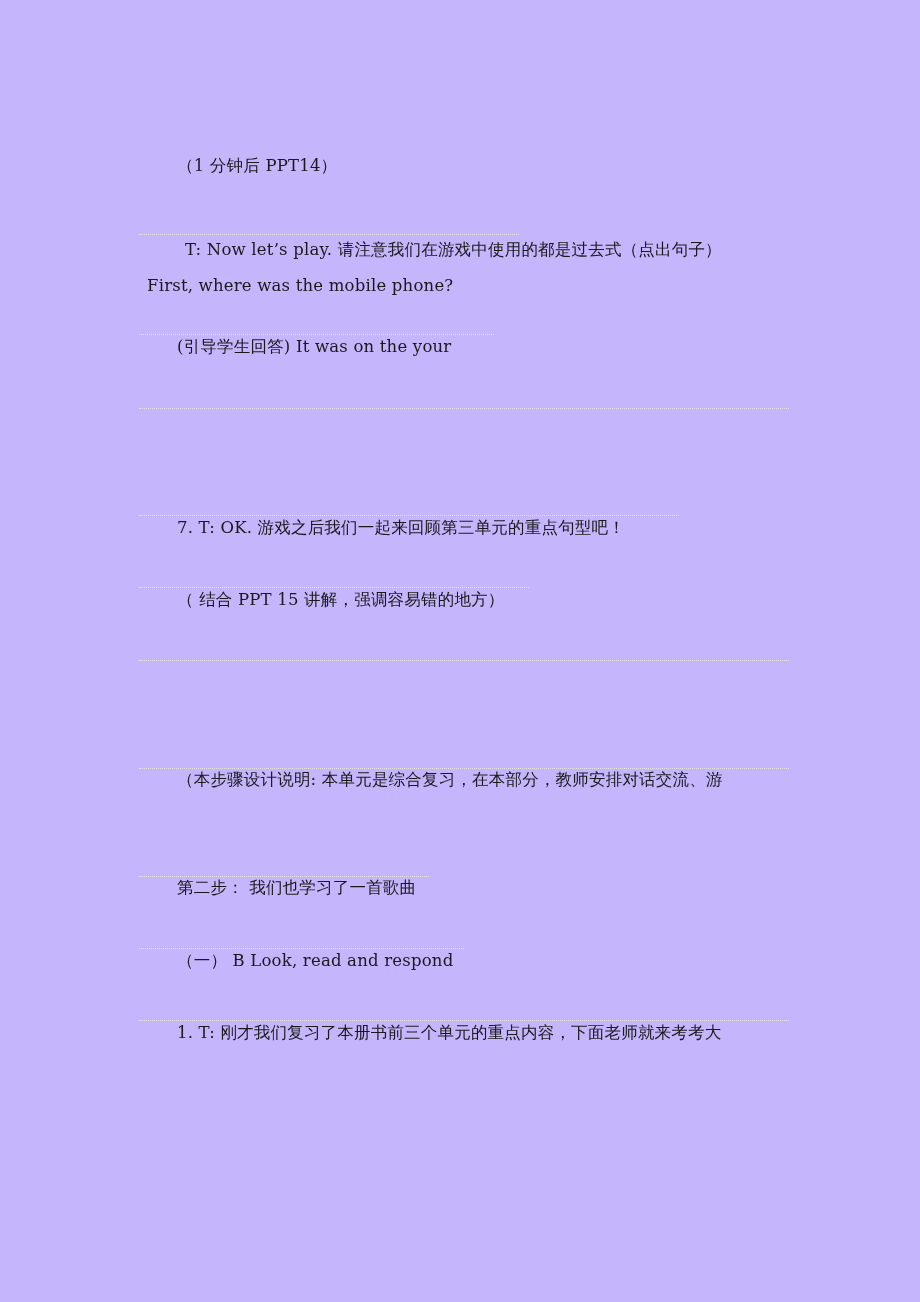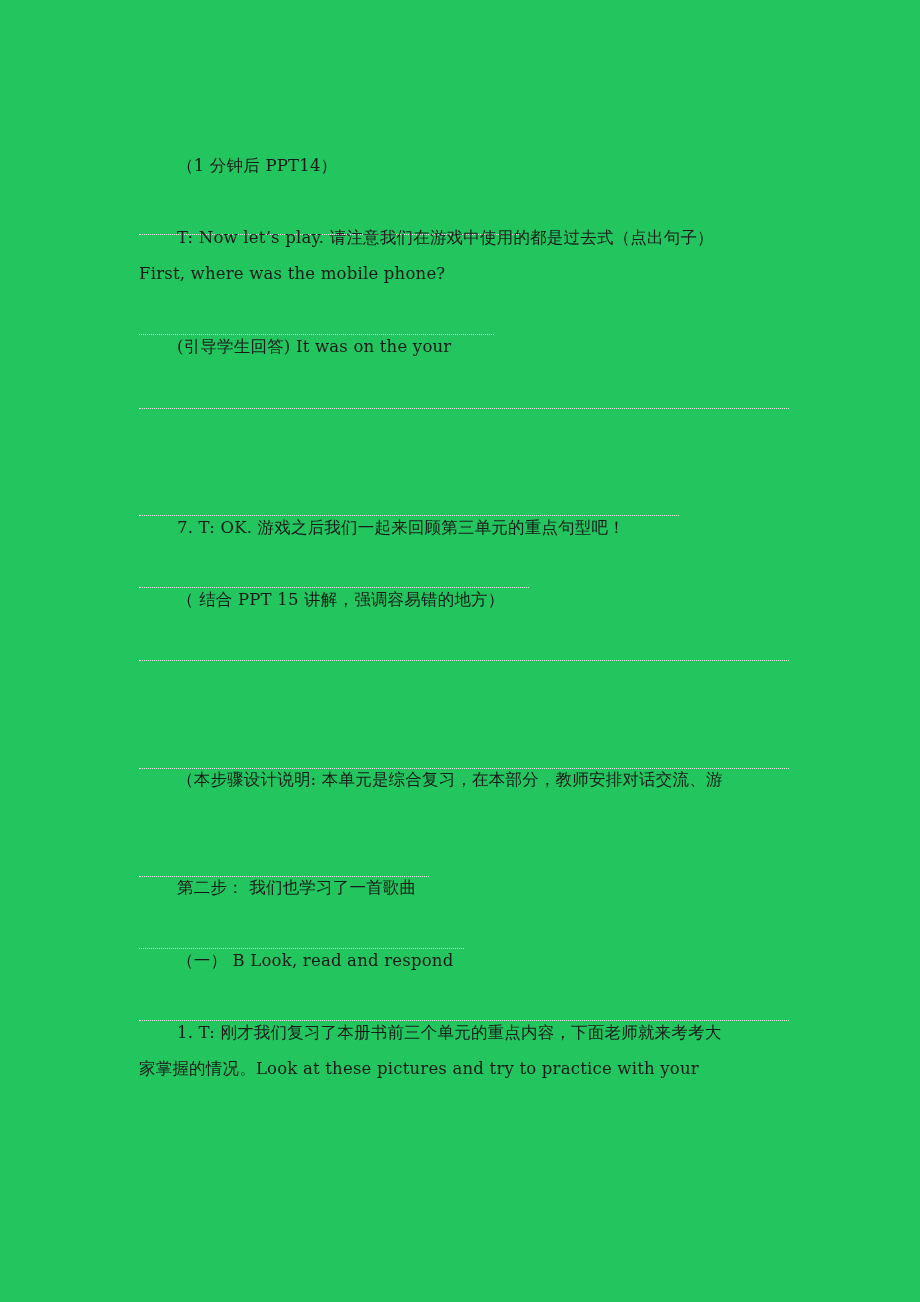--- a/index.html
+++ b/index.html
@@ -1,35 +1,35 @@
 <!DOCTYPE html>
 <html><head>
 <meta charset="utf-8">
 <style>
   html, body { margin: 0; padding: 0; background: #ffffff; }
   body { width: 920px; height: 1302px; position: relative; overflow: hidden;
          font-family: "DejaVu Serif", "Liberation Serif", serif; color: #1a1a1a; }
-  .page { position: absolute; left: 0; top: 0; width: 920px; height: 1302px; background: #22c55e; }
+  .page { position: absolute; left: 0; top: 0; width: 920px; height: 1302px; background: #c4b5fd; }
   .para { position: absolute; left: 139px; width: 648px; font-size: 16.5px; line-height: 36px;
           letter-spacing: 0.2px; white-space: normal; }
   .para .line { display: block; white-space: nowrap; }
   .indent { padding-left: 38px; }
   .dotbox { position: absolute; border-top: 1px dotted #e2e2e2; height: 0; }
 </style>
 </head>
 <body>
 
 <div class="page">
 
   <div class="para" style="top:148px;">
     <span class="line indent">（1 分钟后 PPT14）</span>
   </div>
 
   <div class="dotbox" style="left:139px;top:234px;width:380px;"></div>
-  <div class="para" style="top:220px;">
+  <div class="para" style="top:232px;margin-left:8px;">
     <span class="line indent">T: Now let’s play. 请注意我们在游戏中使用的都是过去式（点出句子）</span>
     <span class="line">First, where was the mobile phone?</span>
   </div>
 
   <div class="dotbox" style="left:139px;top:334px;width:355px;"></div>
   <div class="para" style="top:329px;">
     <span class="line indent">(引导学生回答) It was on the your</span>
   </div>
 
   <div class="dotbox" style="left:139px;top:408px;width:650px;"></div>
@@ -57,16 +57,15 @@
   </div>
 
   <div class="dotbox" style="left:139px;top:948px;width:325px;"></div>
   <div class="para" style="top:943px;">
     <span class="line indent">（一） B Look, read and respond</span>
   </div>
 
   <div class="dotbox" style="left:139px;top:1020px;width:650px;"></div>
   <div class="para" style="top:1015px;">
     <span class="line indent">1. T: 刚才我们复习了本册书前三个单元的重点内容，下面老师就来考考大</span>
-    <span class="line">家掌握的情况。Look at these pictures and try to practice with your</span>
   </div>
 
 </div>
 
 </body></html>

